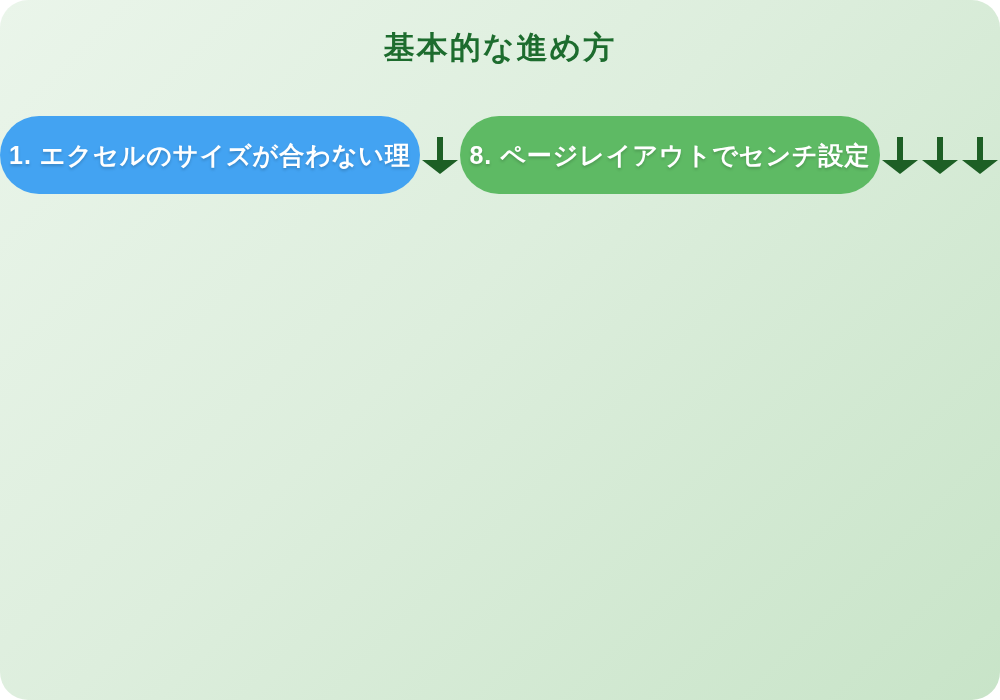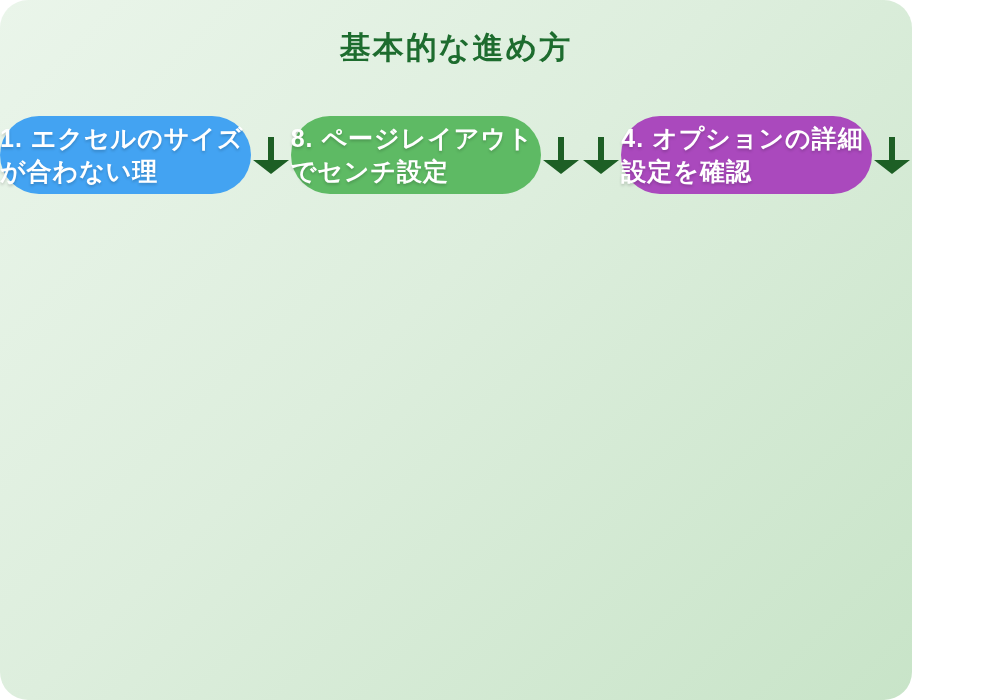--- a/index.html
+++ b/index.html
@@ -3,21 +3,21 @@
 <meta charset="utf-8">
 <style>
   html, body {
     margin: 0;
     padding: 0;
     background: #ffffff;
     font-family: "Liberation Sans", "DejaVu Sans", sans-serif;
   }
   .canvas {
     position: relative;
-    width: 912px;
+    width: 1000px;
     height: 700px;
     border-radius: 28px;
     background: linear-gradient(135deg, #eaf5ea 0%, #ddeedd 45%, #c8e4c8 100%);
     overflow: hidden;
   }
   .title {
     margin: 0;
     padding-top: 30px;
     text-align: center;
     font-size: 31px;
@@ -76,23 +76,20 @@
           <rect x="17" y="0" width="6" height="25" fill="#1d5f25"></rect>
           <polygon points="2,23 38,23 20,37" fill="#1d5f25"></polygon>
         </svg>
       </div>
       <div class="arrow">
         <svg width="40" height="37" viewBox="0 0 40 37">
           <rect x="17" y="0" width="6" height="25" fill="#1d5f25"></rect>
           <polygon points="2,23 38,23 20,37" fill="#1d5f25"></polygon>
         </svg>
       </div>
-      <div class="pill" style="background: rgb(170, 73, 189);">
-        <span>4. オプションの詳細設定を確認</span>
-      </div>
       <div class="arrow">
         <svg width="40" height="37" viewBox="0 0 40 37">
           <rect x="17" y="0" width="6" height="25" fill="#1d5f25"></rect>
           <polygon points="2,23 38,23 20,37" fill="#1d5f25"></polygon>
         </svg>
       </div>
     </div>
 </div>
 
 </body></html>

